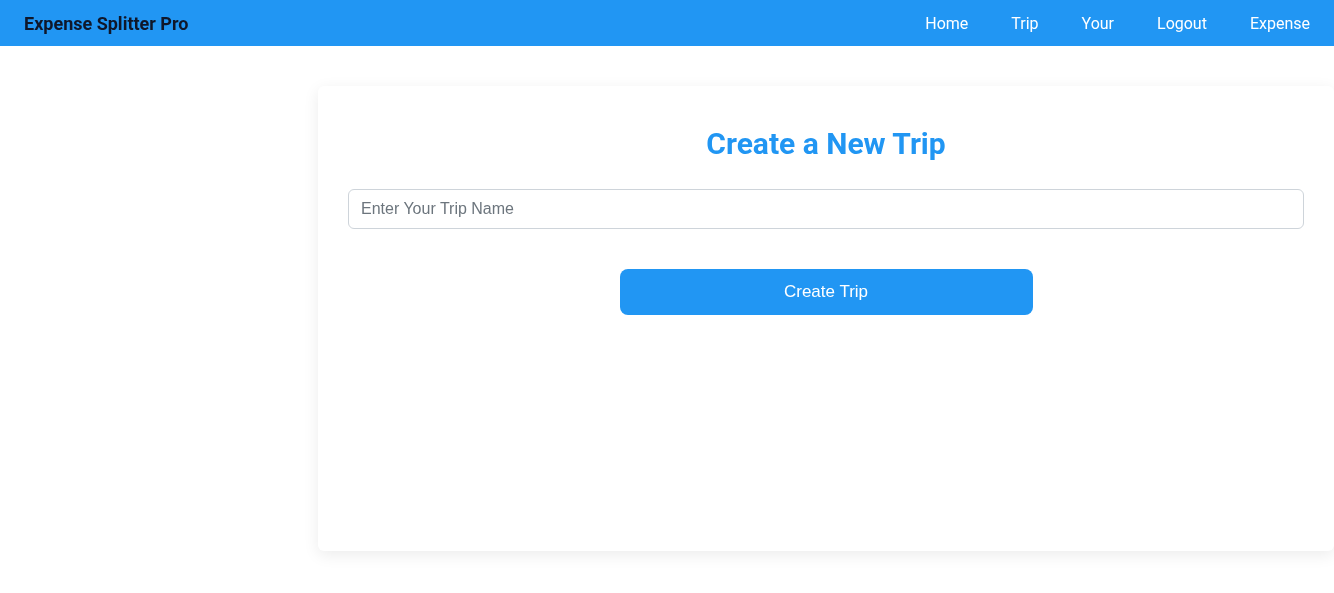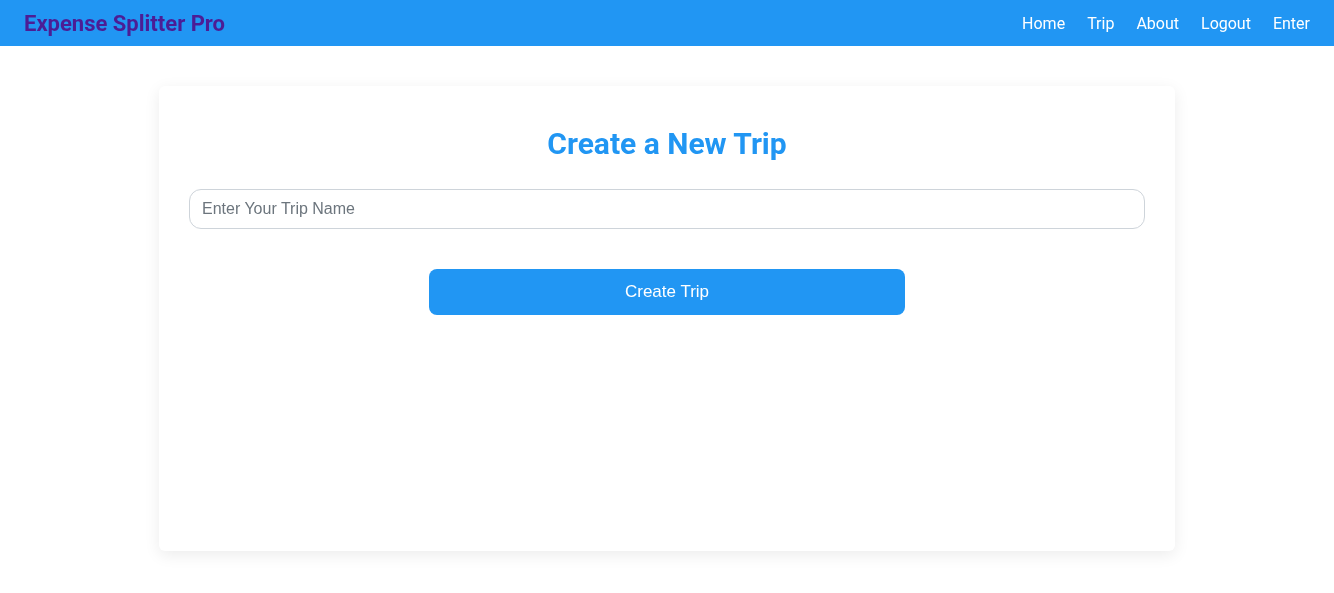--- a/index.html
+++ b/index.html
@@ -16,37 +16,37 @@
     }
     .navbar {
       background: #2196f3;
       height: 46px;
       display: flex;
       align-items: center;
       justify-content: space-between;
       padding: 0 24px;
     }
     .navbar-brand {
-      color: #4c1d95;
-      font-size: 22px;
+      color: #0f172a;
+      font-size: 18px;
       font-weight: 700;
     }
     .navbar-links {
       display: flex;
-      gap: 22px;
+      gap: 43px;
     }
     .navbar-link {
       color: #ffffff;
       font-size: 16px;
       text-decoration: none;
       cursor: pointer;
     }
     .card-container {
       display: flex;
-      justify-content: center;
+      justify-content: flex-end;
       padding-top: 40px;
     }
     .card {
       width: 1016px;
       background: #ffffff;
       border-radius: 6px;
       box-shadow: 0 4px 16px rgba(0,0,0,0.08);
       padding: 40px 30px;
       min-height: 465px;
     }
@@ -54,56 +54,56 @@
       text-align: center;
       color: #2196f3;
       font-size: 30px;
       font-weight: 700;
       margin-bottom: 28px;
     }
     .trip-input {
       width: 100%;
       height: 40px;
       border: 1px solid #ced4da;
-      border-radius: 12px;
+      border-radius: 6px;
       padding: 4px 12px;
       font-size: 16px;
       color: #212529;
       outline: none;
     }
     .trip-input::placeholder {
       color: #6c757d;
     }
     .button-row {
       display: flex;
       justify-content: center;
       margin-top: 40px;
     }
     .create-btn {
       background: #2196f3;
       color: #ffffff;
       border: none;
       border-radius: 8px;
-      width: 476px;
+      width: 413px;
       height: 46px;
       font-size: 17px;
       cursor: pointer;
     }
   </style>
 </head>
 <body>
 
 <div class="navbar">
   <div class="navbar-brand">Expense Splitter Pro</div>
   <div class="navbar-links">
     <a class="navbar-link">Home</a>
     <a class="navbar-link">Trip</a>
-    <a class="navbar-link">About</a>
+    <a class="navbar-link">Your</a>
     <a class="navbar-link">Logout</a>
-    <a class="navbar-link">Enter</a>
+    <a class="navbar-link">Expense</a>
   </div>
 </div>
 
 <div class="card-container">
   <div class="card">
     <h2 class="card-title">Create a New Trip</h2>
     <input type="text" class="trip-input" placeholder="Enter Your Trip Name" style="">
     <div class="button-row">
       <button class="create-btn">Create Trip</button>
     </div>

